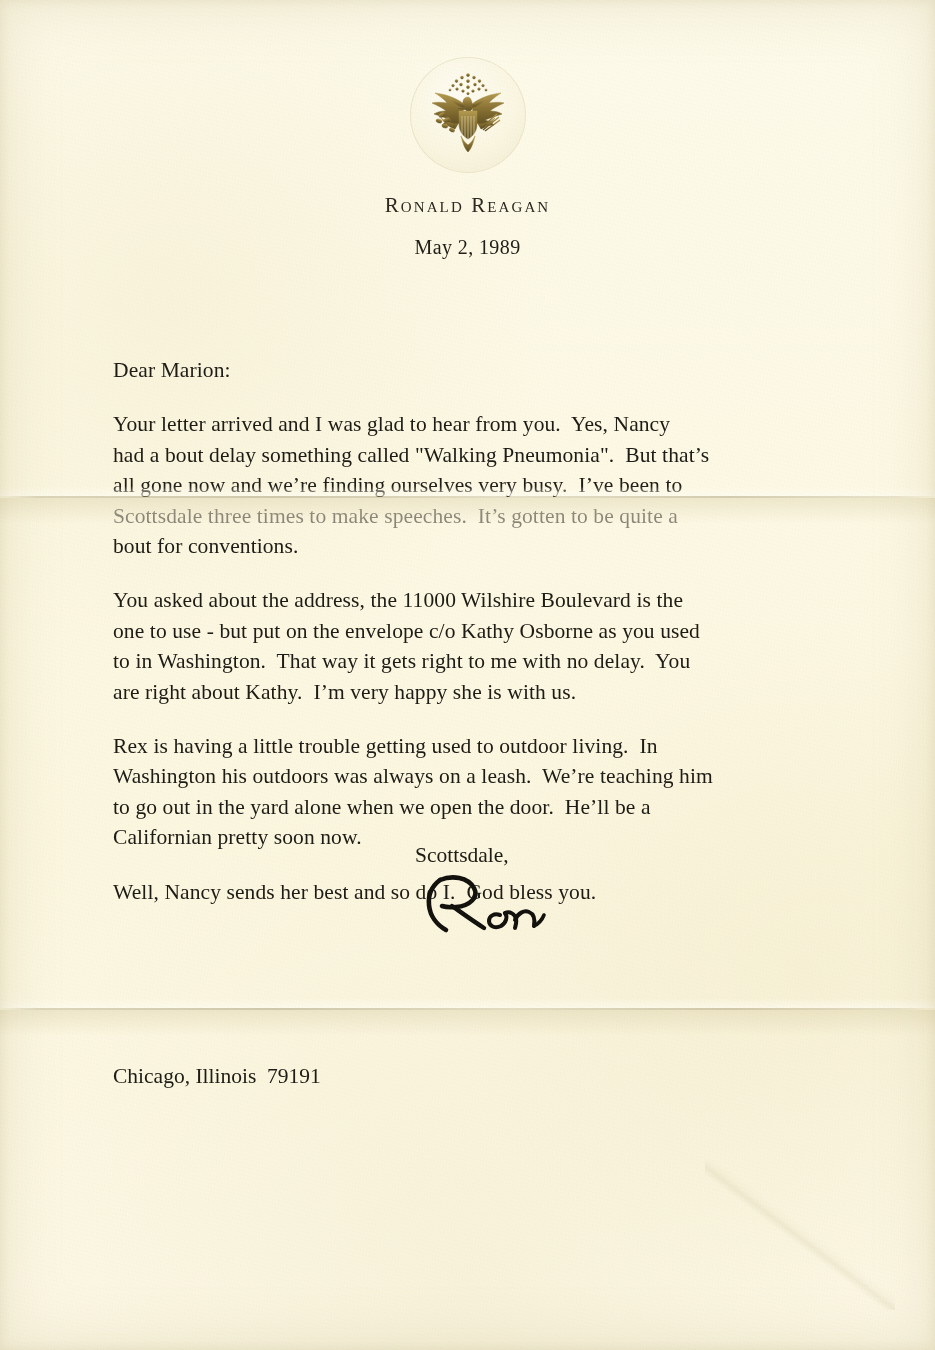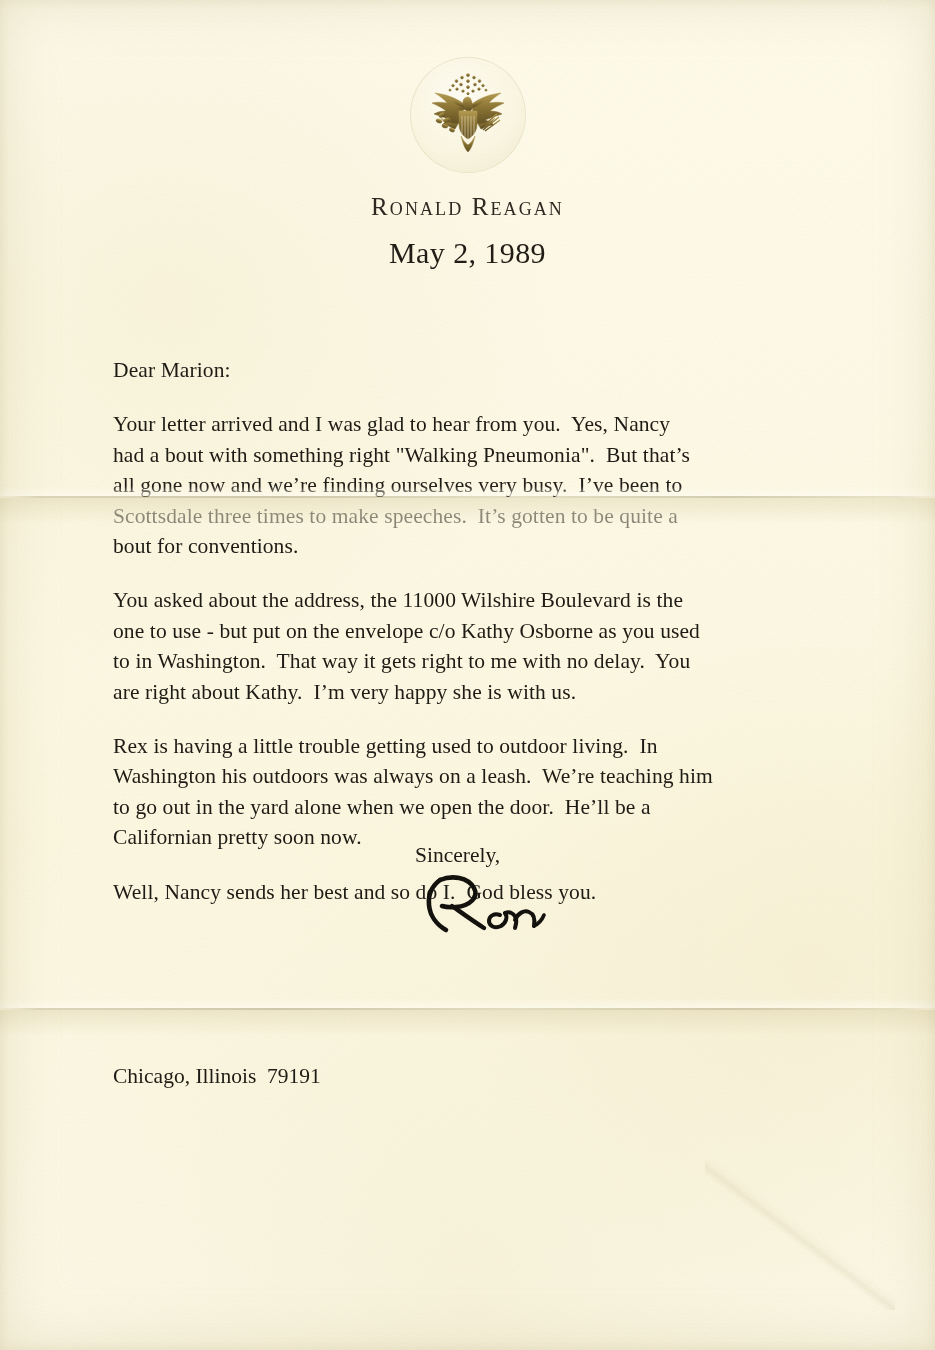--- a/index.html
+++ b/index.html
@@ -76,29 +76,29 @@
     background:radial-gradient(circle at 42% 36%, rgba(255,255,255,.55), rgba(238,229,192,.18) 58%, rgba(215,203,158,.22) 82%, rgba(0,0,0,0) 88%);
     box-shadow:0 0 0 1px rgba(205,192,150,.35);
   }
   #seal svg { position:absolute; inset:0; }
 
   
   #letterhead {
     position:absolute; top:193px; left:0; width:935px;
     text-align:center;
     font-family:"Liberation Serif", serif;
-    font-size:25px;
+    font-size:21px;
     letter-spacing:2.1px;
     color:#2b2720;
     font-variant:small-caps;
   }
   #date {
     position:absolute; top:236px; left:0; width:935px;
     text-align:center;
-    font-size:30px; color:#1f1c16;
+    font-size:20px; color:#1f1c16;
     letter-spacing:.4px;
   }
 
   
   #body-block {
     position:absolute; left:113px; top:355px; width:705px;
     font-size:21.5px;
     line-height:30.4px;
     color:#1c1a14;
     letter-spacing:.1px;
@@ -216,36 +216,36 @@
     </div>
   </div>
 
   <div id="letterhead">Ronald Reagan</div>
 
   <div id="date">May 2, 1989</div>
 
   <div id="body-block">
     <div class="salutation">Dear Marion:</div>
     <div class="para"><span>Your letter arrived and I was glad to hear from you.  Yes, Nancy</span>
-<span>had a bout with something right "Walking Pneumonia".  But that’s</span>
+<span>had a bout delay something called "Walking Pneumonia".  But that’s</span>
 <span>all gone now and we’re finding ourselves very busy.  I’ve been to</span>
 <span class="faded">Scottsdale three times to make speeches.  It’s gotten to be quite a</span>
 <span>bout for conventions.</span></div>
     <div class="para">You asked about the address, the 11000 Wilshire Boulevard is the
 one to use - but put on the envelope c/o Kathy Osborne as you used
 to in Washington.  That way it gets right to me with no delay.  You
 are right about Kathy.  I’m very happy she is with us.</div>
     <div class="para">Rex is having a little trouble getting used to outdoor living.  In
 Washington his outdoors was always on a leash.  We’re teaching him
 to go out in the yard alone when we open the door.  He’ll be a
 Californian pretty soon now.</div>
     <div class="para">Well, Nancy sends her best and so do I.  God bless you.</div>
   </div>
 
-  <div id="closing">Sincerely,</div>
+  <div id="closing">Scottsdale,</div>
 
   <div id="signature">
     <svg viewBox="0 0 170 78" width="170" height="78" aria-hidden="true">
       <g fill="none" stroke="#12100c" stroke-linecap="round" stroke-linejoin="round">
 
         <path d="M22 12 C14 18,10 27,11 37 C12 48,19 57,28 62" stroke-width="4.6"></path>
 
         <path d="M22 12 C34 7,50 9,56 20 C61 29,52 38,38 39 C32 39.5,27 39,24 38" stroke-width="4.6"></path>
 
         <path d="M34 38 C44 45,55 53,66 60" stroke-width="4.4"></path>

